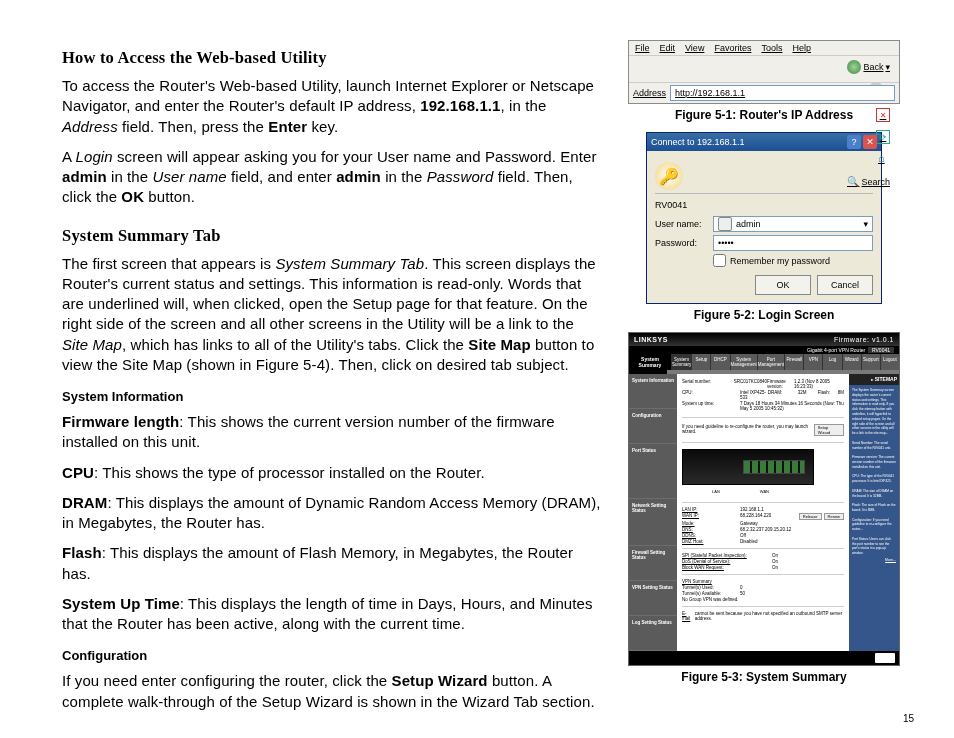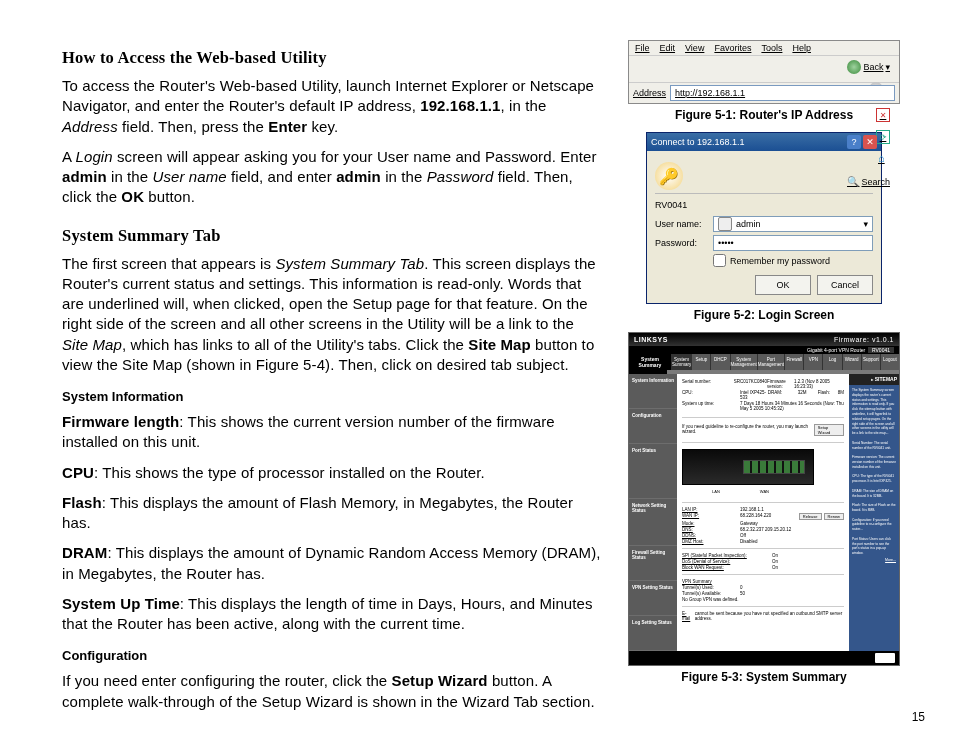--- a/index.html
+++ b/index.html
@@ -238,23 +238,23 @@
   .cfg-btns { display:flex; gap:2px;}
   .cfg-btn { border:1px solid #999; padding:0 3px; background:#eee; font-size:4px;}
   .sum-footer {
     background:#000; color:#fff; height:14px;
     display:flex; justify-content:flex-end; align-items:center; padding:0 4px;
   }
   .cisco { width:20px;height:10px; background:#fff; border-radius:1px;}
 
   .page-number {
     position:absolute;
-    right: 29px;
+    right: 40px;
     bottom: 14px;
-    font-size: 12px;
+    font-size: 10px;
   }
 </style>
 </head>
 <body>
 
 <div class="page">
 
   <div class="col-left">
 
     <h2 class="section-title">How to Access the Web-based Utility</h2>
@@ -270,22 +270,22 @@
     <h2 class="section-title" style="margin-top:18px">System Summary Tab</h2>
 
     <p class="body">
       <span>The first screen that appears is </span><span class="ital">System Summary Tab</span><span>. This screen displays the Router's current status and settings. This information is read-only. Words that are underlined will, when clicked, open the Setup page for that feature. On the right side of the screen and all other screens in the Utility will be a link to the </span><span class="ital">Site Map</span><span>, which has links to all of the Utility's tabs. Click the </span><span class="bold">Site Map</span><span> button to view the Site Map (shown in Figure 5-4). Then, click on desired tab subject.</span>
     </p>
 
     <h3 class="sub-title">System Information</h3>
 
     <p class="body"><span class="bold">Firmware length</span><span>: This shows the current version number of the firmware installed on this unit.</span></p>
     <p class="body"><span class="bold">CPU</span><span>: This shows the type of processor installed on the Router.</span></p>
+    <p class="body"><span class="bold">DRAM</span><span>: This displays the amount of Dynamic Random Access Memory (DRAM), in Megabytes, the Router has.</span></p>
     <p class="body"><span class="bold">Flash</span><span>: This displays the amount of Flash Memory, in Megabytes, the Router has.</span></p>
-    <p class="body"><span class="bold">DRAM</span><span>: This displays the amount of Dynamic Random Access Memory (DRAM), in Megabytes, the Router has.</span></p>
     <p class="body"><span class="bold">System Up Time</span><span>: This displays the length of time in Days, Hours, and Minutes that the Router has been active, along with the current time.</span></p>
 
     <h3 class="sub-title">Configuration</h3>
     <p class="body">
       <span>If you need enter configuring the router, click the </span><span class="bold">Setup Wizard</span><span> button. A complete walk-through of the Setup Wizard is shown in the Wizard Tab section.</span>
     </p>
   </div>
 
   <div class="col-right">
 

